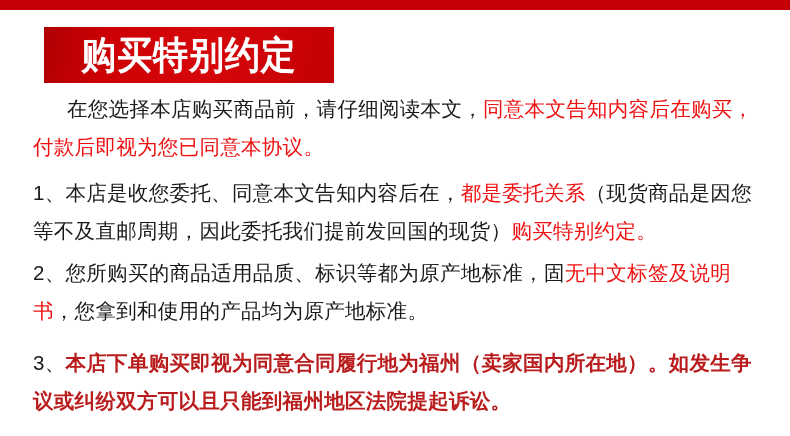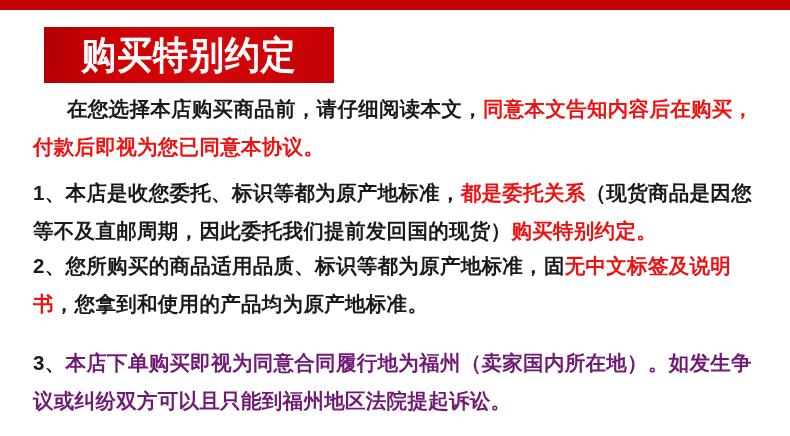--- a/index.html
+++ b/index.html
@@ -61,52 +61,52 @@
     left: 33px;
     width: 732px;
     color: #1a1a1a;
     font-size: 20.5px;
     line-height: 38px;
     letter-spacing: 0.3px;
     white-space: normal;
   }
   .p-intro  { top: 90px; }
   .p-one    { top: 174px; }
-  .p-two    { top: 247px; }
+  .p-two    { top: 254px; }
   .p-three  { top: 344px; }
 
   .indent { display: inline-block; width: 34px; }
 
   .red {
     color: #ee1111;
+    font-weight: normal;
+  }
+  .red-soft {
+    color: #b91c1c;
     font-weight: bold;
   }
-  .red-soft {
-    color: #701a75;
-    font-weight: bold;
-  }
-  .plain { color: #1a1a1a; font-weight: bold; }
+  .plain { color: #1a1a1a; font-weight: normal; }
 </style>
 </head>
 <body>
 
 <div id="page">
 
   <div class="top-bar"></div>
 
   <div class="banner">
     <span class="banner-title">购买特别约定</span>
   </div>
 
   <div class="body-text p-intro">
     <span class="indent"></span><span class="plain">在您选择本店购买商品前，请仔细阅读本文，</span><span class="red">同意本文告知内容后在</span><span class="red">购买，付款后即视为您已同意本协议。</span>
   </div>
 
   <div class="body-text p-one">
-    <span class="plain">1、</span><span class="plain">本店是收您委托、标识等都为原产地标准，</span><span class="red">都是委托关系</span><span class="plain">（现货商品是因您等不及直邮周期，因此委托我们提前发回国的现货）</span><span class="red">购买特别约定。</span>
+    <span class="plain">1、</span><span class="plain">本店是收您委托、同意本文告知内容后在，</span><span class="red">都是委托关系</span><span class="plain">（现货商品是因您等不及直邮周期，因此委托我们提前发回国的现货）</span><span class="red">购买特别约定。</span>
   </div>
 
   <div class="body-text p-two">
     <span class="plain">2、</span><span class="plain">您所购买的商品适用品质、标识等都为原产地标准，固</span><span class="red">无中文标签及说明书</span><span class="plain">，您拿到和使用的产品均为原产地标准。</span>
   </div>
 
   <div class="body-text p-three">
     <span class="plain">3、</span><span class="red-soft">本店下单购买即视为同意合同履行地为福州（卖家国内所在地）。如发生争议或纠纷双方可以且只能到福州地区法院提起诉讼。</span>
   </div>
 

